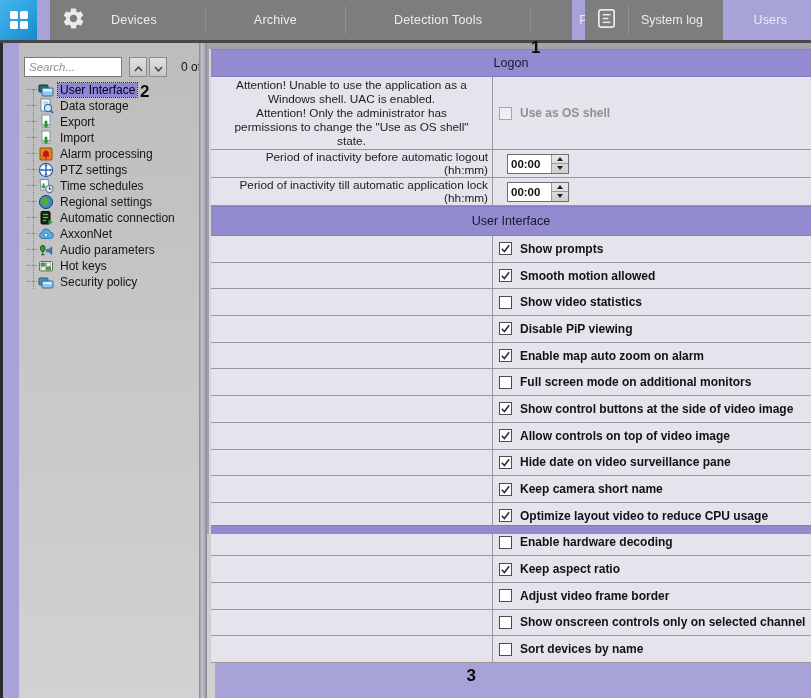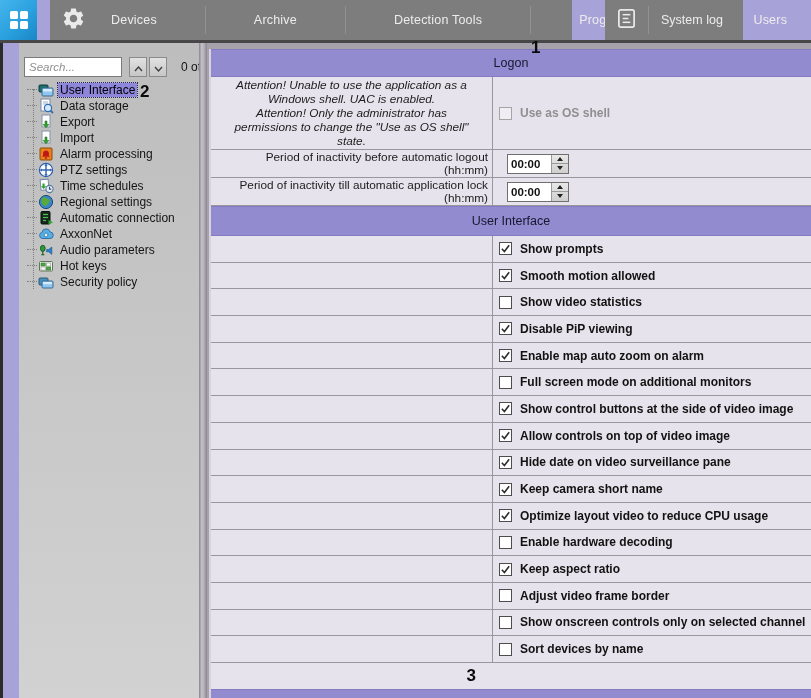--- a/index.html
+++ b/index.html
@@ -11,21 +11,21 @@
   }
   
   #topbar{position:absolute;left:0;top:0;width:811px;height:40px;background:var(--bg-purple,#a7a2d8);}
   #logo{position:absolute;left:0;top:0;width:37px;height:40px;
     background:linear-gradient(135deg,#45b5ec 0%,#2aa0de 55%,#1b86c6 100%);
     display:flex;align-items:center;justify-content:center;}
   #logo svg{display:block;}
   .bar-seg{position:absolute;top:0;height:40px;background:var(--toolbar-gray,#7d7d7d);
     display:flex;align-items:stretch;}
   #seg-tabs{left:50px;width:522px;}
-  #seg-syslog{left:605px;width:138px;}
+  #seg-syslog{left:585px;width:138px;}
   .tool-btn{display:flex;align-items:center;justify-content:center;padding:0 11px;cursor:default;}
   .tab{display:flex;align-items:center;justify-content:center;padding:0 14px;
     color:#ededed;font-size:12.5px;letter-spacing:.2px;white-space:nowrap;}
   .tab.active{background:var(--active-tab,#3b3b3b);}
   .vsep{width:1px;background:#a2a2a2;opacity:.55;margin:6px 0;}
   #syslog-label{display:flex;align-items:center;color:#ededed;font-size:12.5px;padding:0 12px;white-space:nowrap;}
   #under-strip{position:absolute;left:0;top:40px;width:811px;height:3px;background:#474747;}
   
   .callout{position:absolute;font-weight:700;font-size:17px;color:#0a0a0a;z-index:50;line-height:1;}
   #callout-1{left:531px;top:39px;}
@@ -48,34 +48,34 @@
   .tree-row{height:16px;display:flex;align-items:center;position:relative;padding-left:8px;cursor:default;}
   .tree-stub{width:10px;height:1px;border-top:1px dotted #7e7e7e;margin-right:1px;flex:none;}
   .tree-icon{width:16px;height:16px;flex:none;margin-right:4px;display:flex;align-items:center;justify-content:center;}
   .tree-icon svg{display:block;}
   .tree-label{font-size:12px;color:#141414;white-space:nowrap;line-height:14px;padding:0 2px;}
   .tree-label.sel{background:var(--selection,#8d86da);outline:1px dotted #27275e;color:#000;}
   
   #splitter{position:absolute;left:199px;top:43px;width:8px;height:655px;
     background:linear-gradient(90deg,#88858e 0,#c6c3cc 35%,#b1aeb8 65%,#88858e 100%);}
   
-  #main{position:absolute;left:207px;top:43px;width:604px;height:655px;background:#a6a2ab;}
+  #main{position:absolute;left:207px;top:43px;width:604px;height:491px;background:#a6a2ab;}
   #panel{position:absolute;left:2px;top:6px;width:602px;bottom:0;
     border-left:2px solid #d6d3dc;box-sizing:border-box;background:var(--row-bg,#e6e3ec);}
   .band{height:28px;background:var(--header-purple,#938bd0);
     border-top:1px solid #837cc2;border-bottom:1px solid #837cc2;box-sizing:border-box;
     display:flex;align-items:center;justify-content:center;
     font-size:12.5px;color:#17172e;}
   .band.tall{height:30px;}
   .prow{display:flex;background:var(--row-bg,#e6e3ec);border-bottom:1px solid #99969e;box-sizing:border-box;}
   .cell-l{width:282px;flex:none;border-right:1px solid #99969e;box-sizing:border-box;
     display:flex;flex-direction:column;justify-content:center;}
   .cell-r{flex:1;display:flex;align-items:center;padding-left:6px;font-weight:bold;}
   #row-uac{height:73px;}
-  #uac-text{font-size:11.8px;line-height:14px;color:#1c1c1c;text-align:center;white-space:pre-line;padding:2px 6px;font-style:italic;}
+  #uac-text{font-size:11.8px;line-height:14px;color:#1c1c1c;text-align:center;white-space:pre-line;padding:2px 6px;}
   .period-row{height:28px;}
   .period-label{font-size:11.8px;line-height:13px;color:#1c1c1c;text-align:right;padding-right:4px;}
   
   .cb{width:13px;height:13px;flex:none;background:#fff;border:1px solid #4d4d4d;box-sizing:border-box;
     display:flex;align-items:center;justify-content:center;}
   .cb.disabled{border-color:#a5a5a5;background:#f0eef4;}
   .cb svg{display:block;}
   .cb-label{font-size:12px;color:#121212;margin-left:8px;white-space:nowrap;}
   .cb-label.dim{color:#8f8f8f;}
   

